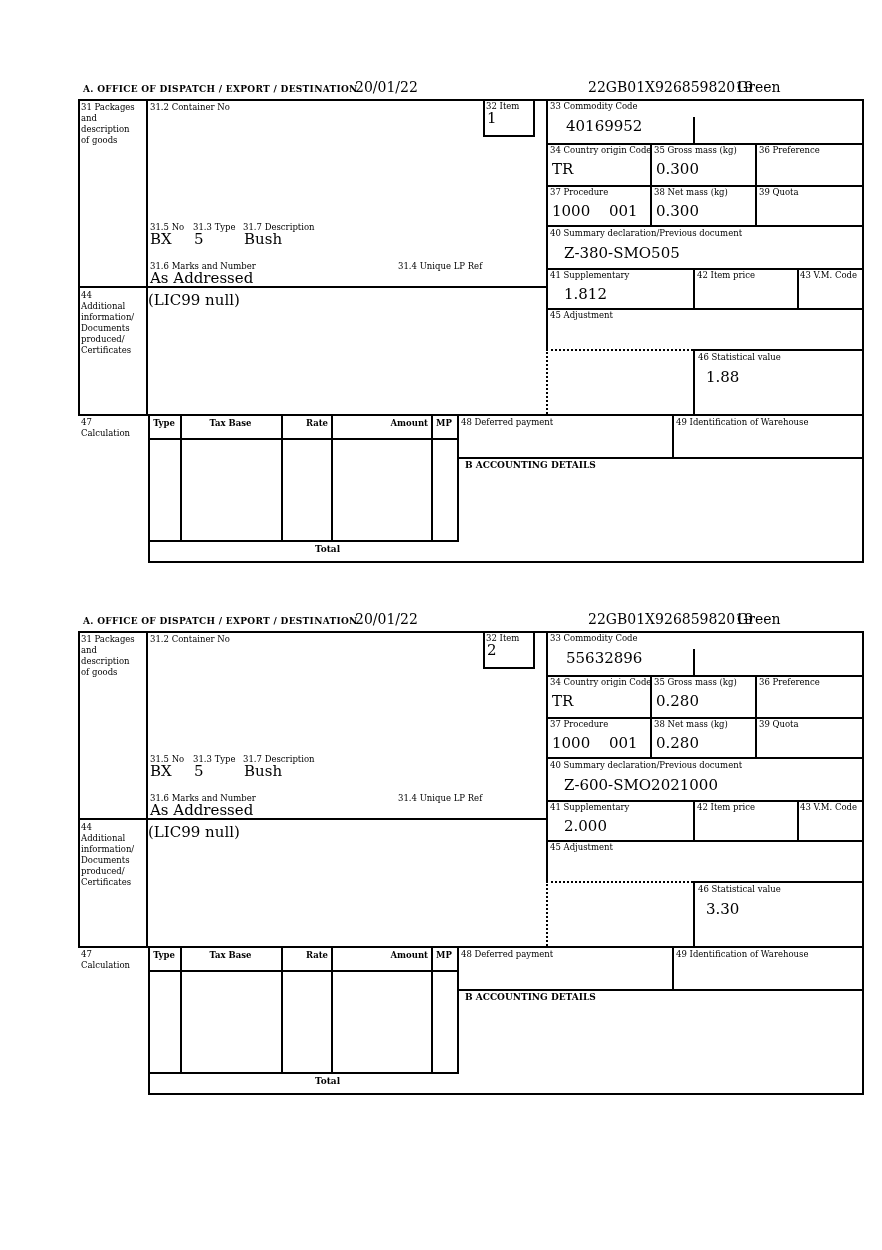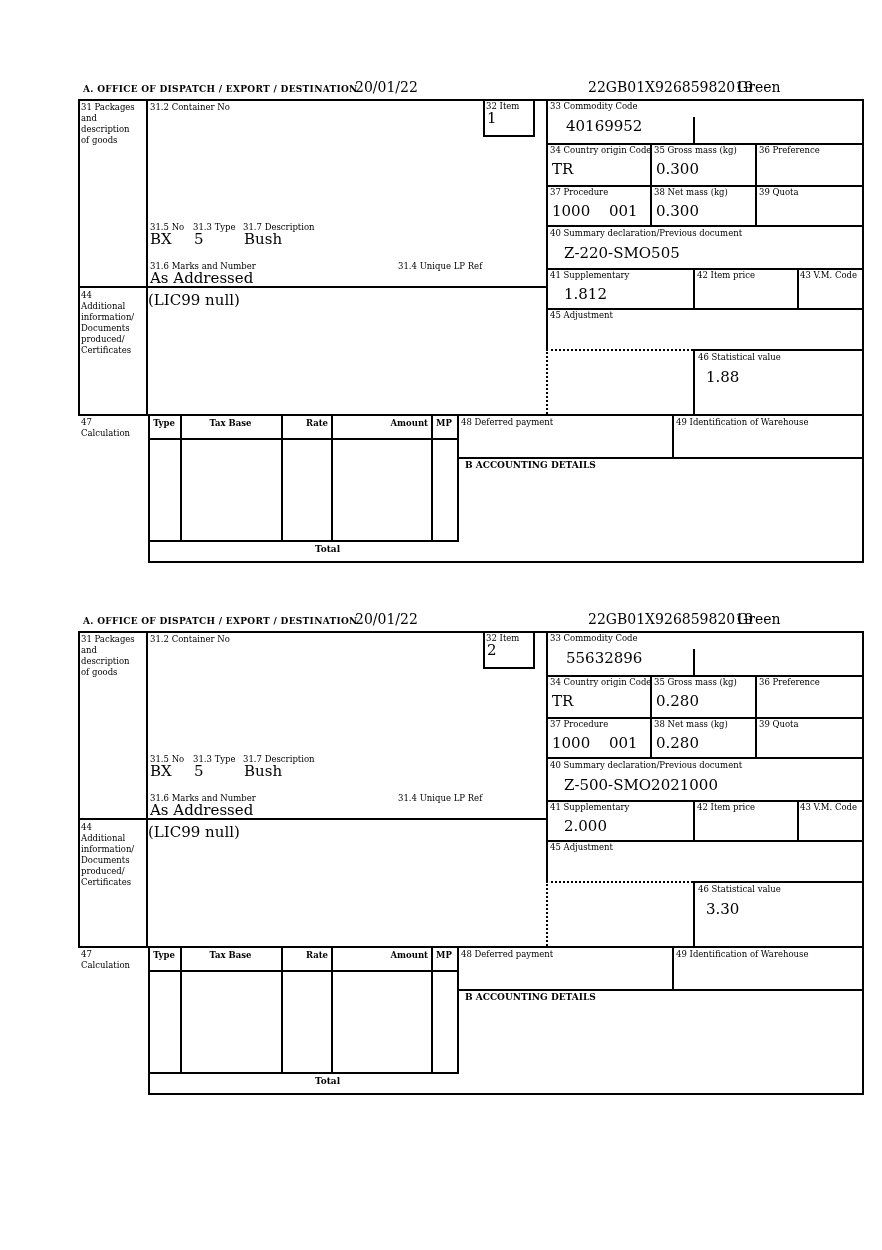--- a/index.html
+++ b/index.html
@@ -120,21 +120,21 @@
     <div class="bold9" style="left:387px;top:381px;">B ACCOUNTING DETAILS</div>
     <div class="bold9" style="left:237px;top:465px;">Total</div>
 
     <div class="val" style="left:409px;top:31px;">1</div>
     <div class="val" style="left:488px;top:39px;">40169952</div>
     <div class="val" style="left:474px;top:82px;">TR</div>
     <div class="val" style="left:578px;top:82px;">0.300</div>
     <div class="val" style="left:474px;top:124px;">1000</div>
     <div class="val" style="left:531px;top:124px;">001</div>
     <div class="val" style="left:578px;top:124px;">0.300</div>
-    <div class="val" style="left:486px;top:166px;">Z-220-SMO505</div>
+    <div class="val" style="left:486px;top:166px;">Z-380-SMO505</div>
     <div class="val" style="left:486px;top:207px;">1.812</div>
     <div class="val" style="left:628px;top:290px;">1.88</div>
     <div class="val" style="left:72px;top:152px;">BX</div>
     <div class="val" style="left:116px;top:152px;">5</div>
     <div class="val" style="left:166px;top:152px;">Bush</div>
     <div class="val" style="left:72px;top:191px;">As Addressed</div>
     <div class="val" style="left:70px;top:213px;">(LIC99 null)</div>
   </div>
     <div class="form" id="form-1" style="top: 610px;">
 
@@ -224,21 +224,21 @@
     <div class="bold9" style="left:387px;top:381px;">B ACCOUNTING DETAILS</div>
     <div class="bold9" style="left:237px;top:465px;">Total</div>
 
     <div class="val" style="left:409px;top:31px;">2</div>
     <div class="val" style="left:488px;top:39px;">55632896</div>
     <div class="val" style="left:474px;top:82px;">TR</div>
     <div class="val" style="left:578px;top:82px;">0.280</div>
     <div class="val" style="left:474px;top:124px;">1000</div>
     <div class="val" style="left:531px;top:124px;">001</div>
     <div class="val" style="left:578px;top:124px;">0.280</div>
-    <div class="val" style="left:486px;top:166px;">Z-500-SMO2021000</div>
+    <div class="val" style="left:486px;top:166px;">Z-600-SMO2021000</div>
     <div class="val" style="left:486px;top:207px;">2.000</div>
     <div class="val" style="left:628px;top:290px;">3.30</div>
     <div class="val" style="left:72px;top:152px;">BX</div>
     <div class="val" style="left:116px;top:152px;">5</div>
     <div class="val" style="left:166px;top:152px;">Bush</div>
     <div class="val" style="left:72px;top:191px;">As Addressed</div>
     <div class="val" style="left:70px;top:213px;">(LIC99 null)</div>
   </div>
 
 </div>

